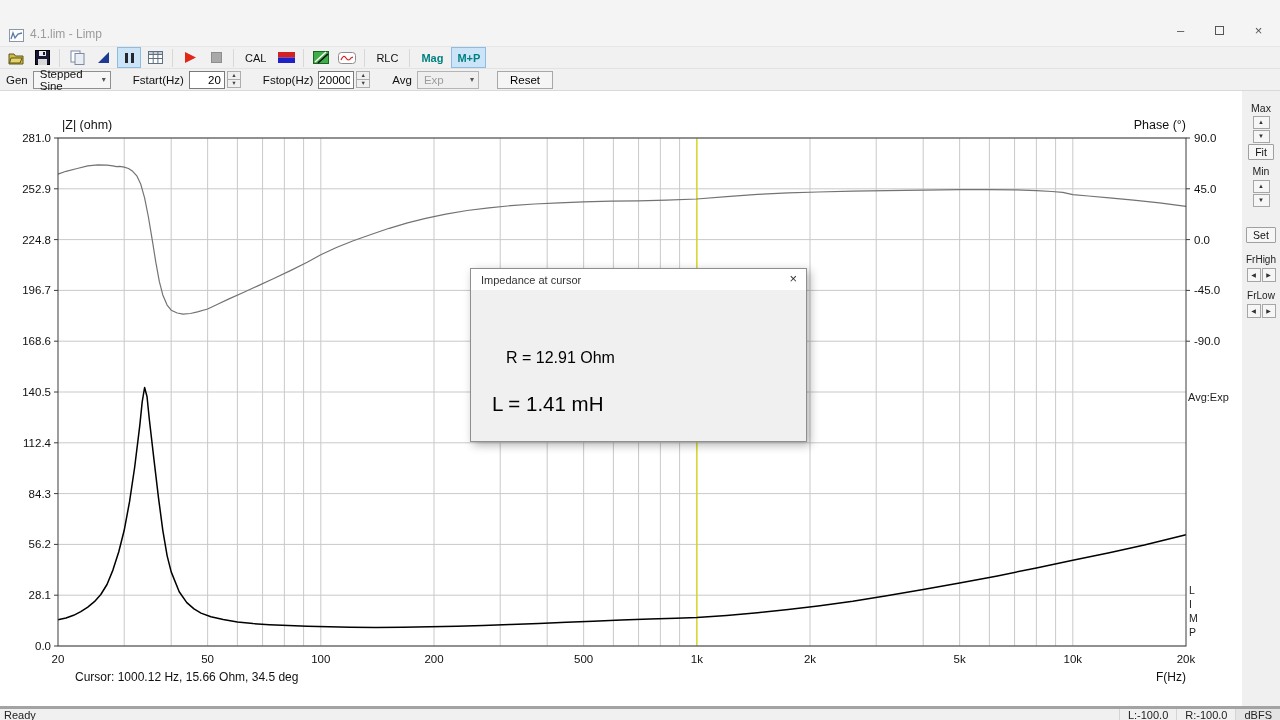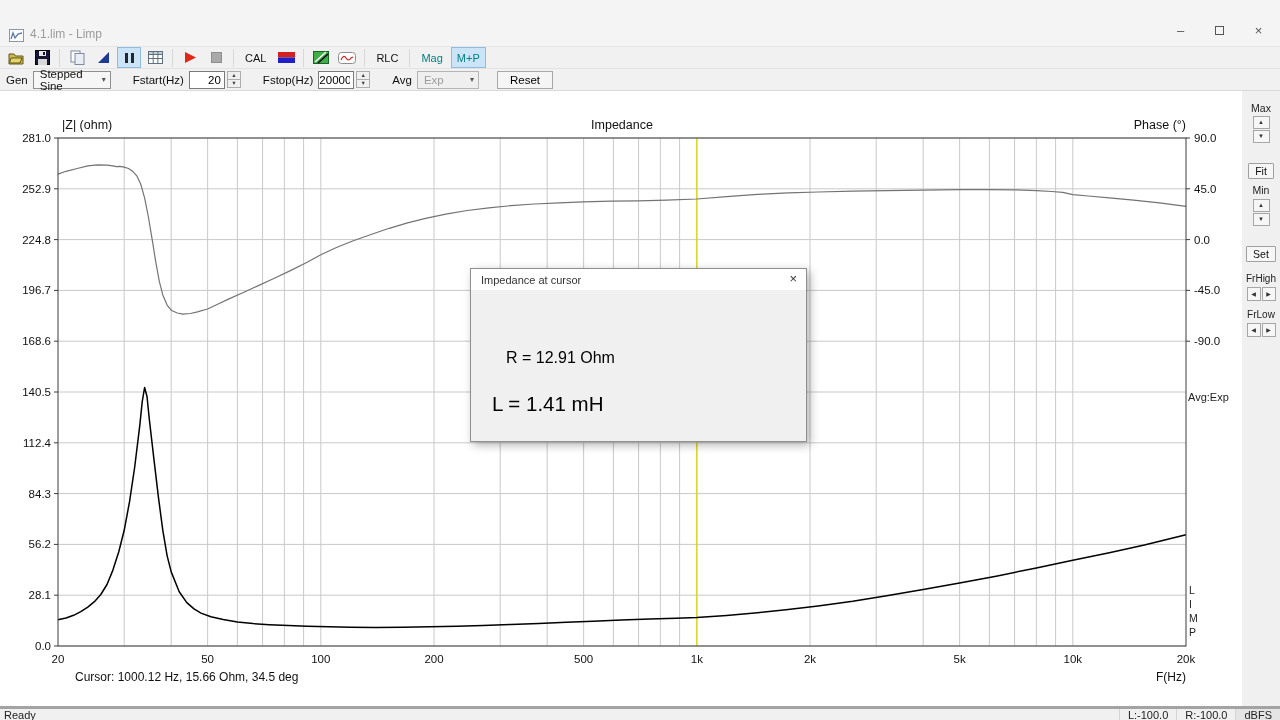--- a/index.html
+++ b/index.html
@@ -17,21 +17,21 @@
 
   
   .menubar { height:17px; display:flex; align-items:center; padding-left:4px; background:#f2f2f2; flex:none; }
   .menu-item { font-size:12px; color:#1a1a1a; padding:0 8px; }
 
   
   .toolbar { height:23px; display:flex; align-items:center; padding-left:3px; background:#f1f1f1; border-top:1px solid #e6e6e6; border-bottom:1px solid #e2e2e2; flex:none; }
   .tbtn { width:24px; height:21px; display:flex; align-items:center; justify-content:center; border:1px solid transparent; margin:0 1px; }
   .tbtn.active { background:#cce4f7; border:1px solid #8ebbde; }
   .tbtn.textbtn { width:auto; padding:0 5px; font-size:11px; color:#111; }
-  .tbtn.teal { font-weight:normal; color:#008080; font-size:11px; width:auto; padding:0 5px; }
+  .tbtn.teal { font-weight:bold; color:#008080; font-size:11px; width:auto; padding:0 5px; }
   .tsep { width:1px; height:18px; background:#d8d8d8; margin:0 4px; }
 
   
   .parambar { height:22px; display:flex; align-items:center; background:#f1f1f1; border-bottom:1px solid #d9d9d9; font-size:11.5px; color:#111; flex:none; }
   .plabel { margin-left:22px; }
   .combo { background:#f6f6f6; border:1px solid #8f8f8f; height:18px; display:flex; align-items:center; justify-content:space-between; padding:0 4px 0 6px; margin-left:5px; font-size:11.5px; }
   .combo .chev { color:#555; font-size:8px; margin-left:6px; }
   .combo.disabled { color:#9d9d9d; border-color:#b5b5b5; background:#efefef; }
   .spinbox { display:flex; margin-left:5px; }
   .spinbox input { width:36px; height:18px; border:1px solid #7a7a7a; font-size:11.5px; text-align:right; padding-right:3px; font-family:"Liberation Sans",sans-serif; background:#fff; }
@@ -304,21 +304,20 @@
           <text x="583.6254432606862" y="572" text-anchor="middle" font-size="11.5" fill="#111">500</text>
           <text x="696.812721630343" y="572" text-anchor="middle" font-size="11.5" fill="#111">1k</text>
           <text x="810" y="572" text-anchor="middle" font-size="11.5" fill="#111">2k</text>
           <text x="959.6254432606861" y="572" text-anchor="middle" font-size="11.5" fill="#111">5k</text>
           <text x="1072.812721630343" y="572" text-anchor="middle" font-size="11.5" fill="#111">10k</text>
           <text x="1186" y="572" text-anchor="middle" font-size="11.5" fill="#111">20k</text>
         </g>
       </svg>
 
     <div class="abs axis-title" id="left-axis-title">|Z| (ohm)</div>
-    <div class="abs axis-title" id="chart-title">Impedance</div>
     <div class="abs axis-title" id="right-axis-title">Phase (°)</div>
     <div class="abs" id="avg-note">Avg:Exp</div>
     <div class="abs" id="limp-col">
         <div>L</div>
         <div>I</div>
         <div>M</div>
         <div>P</div>
       </div>
     <div class="abs" id="cursor-readout">Cursor: 1000.12 Hz, 15.66 Ohm, 34.5 deg</div>
     <div class="abs" id="fhz-label">F(Hz)</div>
@@ -331,21 +330,21 @@
       <div class="dialog-r">R = 12.91 Ohm</div>
       <div class="dialog-l">L = 1.41 mH</div>
     </div>
 
     <div class="side-panel">
       <span class="sp-label" style="margin-top:11px;">Max</span>
       <span class="vspin" style="margin-top:2px;">
         <span class="sbtn">▲</span>
         <span class="sbtn">▼</span>
       </span>
-      <button class="sp-btn" style="margin-top:20px;">Fit</button>
+      <button class="sp-btn" style="margin-top:1px;">Fit</button>
       <span class="sp-label" style="margin-top:5px;">Min</span>
       <span class="vspin" style="margin-top:3px;">
         <span class="sbtn">▲</span>
         <span class="sbtn">▼</span>
       </span>
       <button class="sp-btn" style="margin-top:20px;">Set</button>
       <span class="sp-label" style="margin-top:11px;font-size:10px;">FrHigh</span>
       <span class="hpair" style="margin-top:3px;">
         <span class="sbtn">◀</span>
         <span class="sbtn">▶</span>

